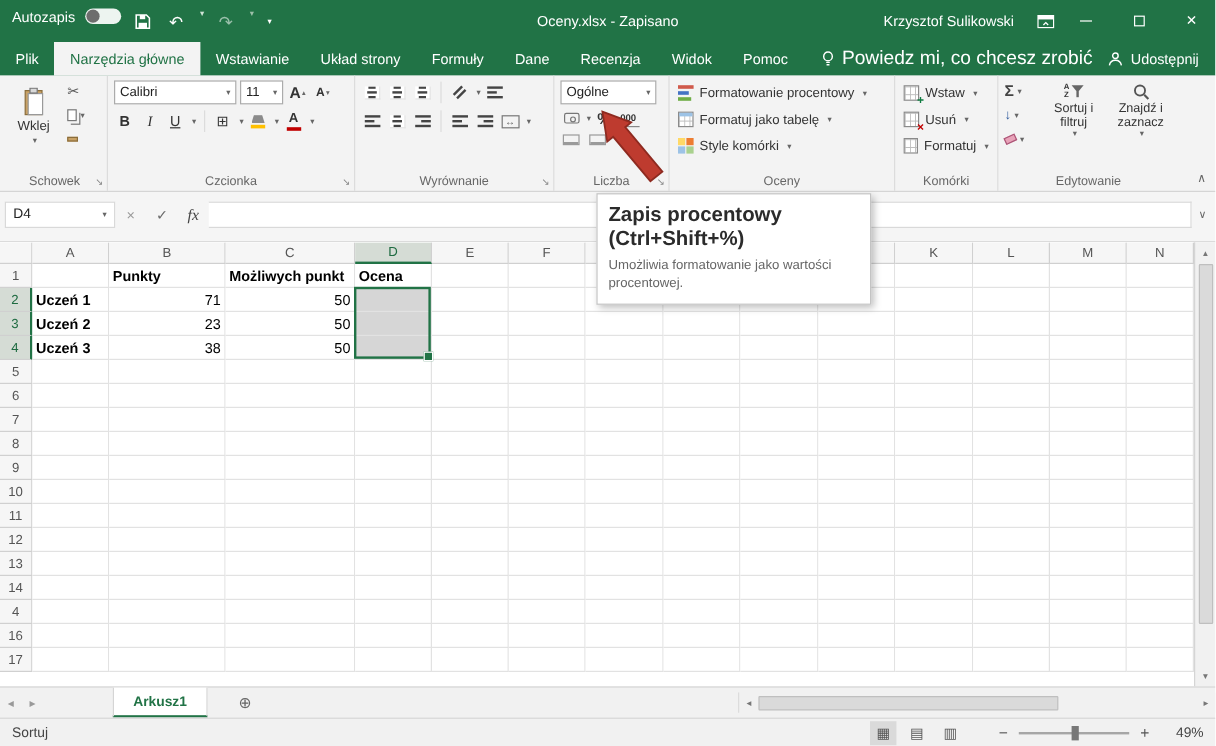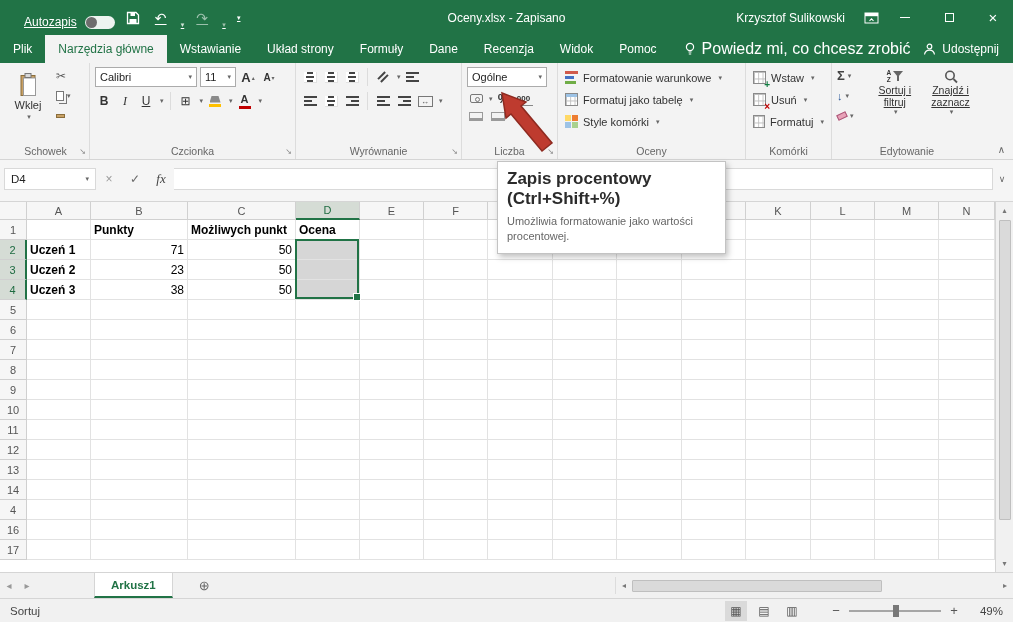--- a/index.html
+++ b/index.html
@@ -2,21 +2,21 @@
 <html><head>
 <meta charset="utf-8">
 <style>
   * { margin:0; padding:0; box-sizing:border-box; }
   body { font-family:"Liberation Sans", sans-serif; background:#fff; }
   .app { position:relative; width:1013px; height:622px; overflow:hidden; background:#fff; user-select:none; }
   i,b,em { font-style:normal; }
 
   
   .titlebar { position:absolute; top:0; left:0; right:0; height:35px; background:#217346; display:flex; align-items:center; color:#fff; font-size:12px; }
-  .tb-left { display:flex; align-items:flex-end; gap:8px; padding-left:24px;text-decoration:underline; }
+  .tb-left { display:flex; align-items:flex-start; gap:8px; padding-left:10px; }
   .toggle { width:30px; height:13px; border-radius:7px; background:rgba(255,255,255,.92); display:inline-flex; align-items:center; padding:1px; }
   .knob { width:11px; height:11px; border-radius:50%; background:#6d6d6d; }
   .tb-ico { display:inline-flex; align-items:center; justify-content:center; width:20px; height:22px; font-size:14px; color:#fff; }
   .tb-ico.dim { opacity:.55; }
   .qat-caret { font-size:7px; width:10px; }
   .tb-title { position:absolute; left:0; right:0; text-align:center; font-size:12px; pointer-events:none; }
   .tb-right { margin-left:auto; display:flex; align-items:center; gap:4px; padding-right:0; }
   .tb-user { font-size:12px; margin-right:12px; }
   .winbtn { width:40px; height:35px; display:inline-flex; align-items:center; justify-content:center; font-size:15px; }
   .min-glyph { width:10px; border-top:1px solid #fff; display:inline-block; }
@@ -91,21 +91,21 @@
 
   .minicol2 { display:flex; flex-direction:column; gap:3px; width:30px; }
   .sigma { font-size:13px; color:#444; }
   .filldown { font-size:11px; color:#2b579a; }
   .eraser { width:10px; height:6px; background:#e8a2b8; border:1px solid #aa5577; transform:rotate(-25deg); display:inline-block; }
   .edit-big { width:56px; display:flex; flex-direction:column; align-items:center; text-align:center; font-size:10.5px; color:#333; line-height:1.15; padding-top:2px; }
   .sorticon { display:flex; align-items:center; height:15px; }
   .az { font-size:6.5px; font-weight:700; line-height:1; color:#333; display:flex; flex-direction:column; margin-right:2px; }
   .funnel { width:0; height:0; border:5px solid transparent; border-top:6px solid #666; position:relative; }
   .funnel::after { content:''; position:absolute; left:-1px; top:-1px; width:2px; height:5px; background:#666; }
-  .elabel { display:block;text-decoration:underline; }
+  .elabel { display:block; }
   .collapse { position:absolute; right:8px; bottom:4px; font-size:10px; color:#666; }
 
   
   .formulabar { position:absolute; top:160px; left:0; right:0; height:42px; background:#f5f5f5; border-bottom:1px solid #d5d5d5; display:flex; align-items:center; padding:0 2px 4px 4px; }
   .namebox { width:92px; height:22px; background:#fff; border:1px solid #d9d9d9; display:flex; align-items:center; padding:0 6px; font-size:11.5px; color:#222; }
   .namebox .cr { margin-left:auto; }
   .fb-btn { width:26px; height:22px; display:inline-flex; align-items:center; justify-content:center; font-size:12px; color:#9a9a9a; }
   .fb-btn.ok { color:#6b6b6b; }
   .fb-btn.fx { font-family:"Liberation Serif", serif; font-style:italic; color:#444; font-size:13px; }
   .fb-input { flex:1; height:22px; background:#fff; border:1px solid #d9d9d9; border-left:none; }
@@ -411,21 +411,21 @@
     </div>
 
     <div class="grp" style="width:188px">
       <div class="grp-col" style="gap:1px">
         <span class="srow">
             <i class="ico-cond">
               <b></b>
               <b></b>
               <b></b>
             </i>
-            <span>Formatowanie warunkowe</span>
+            <span>Formatowanie procentowy</span>
             <i class="cr">▾</i>
           </span>
         <span class="srow">
             <i class="ico-grid tbl"></i>
             <span>Formatuj jako tabelę</span>
             <i class="cr">▾</i>
           </span>
         <span class="srow">
             <i class="ico-styles">
               <b></b>

